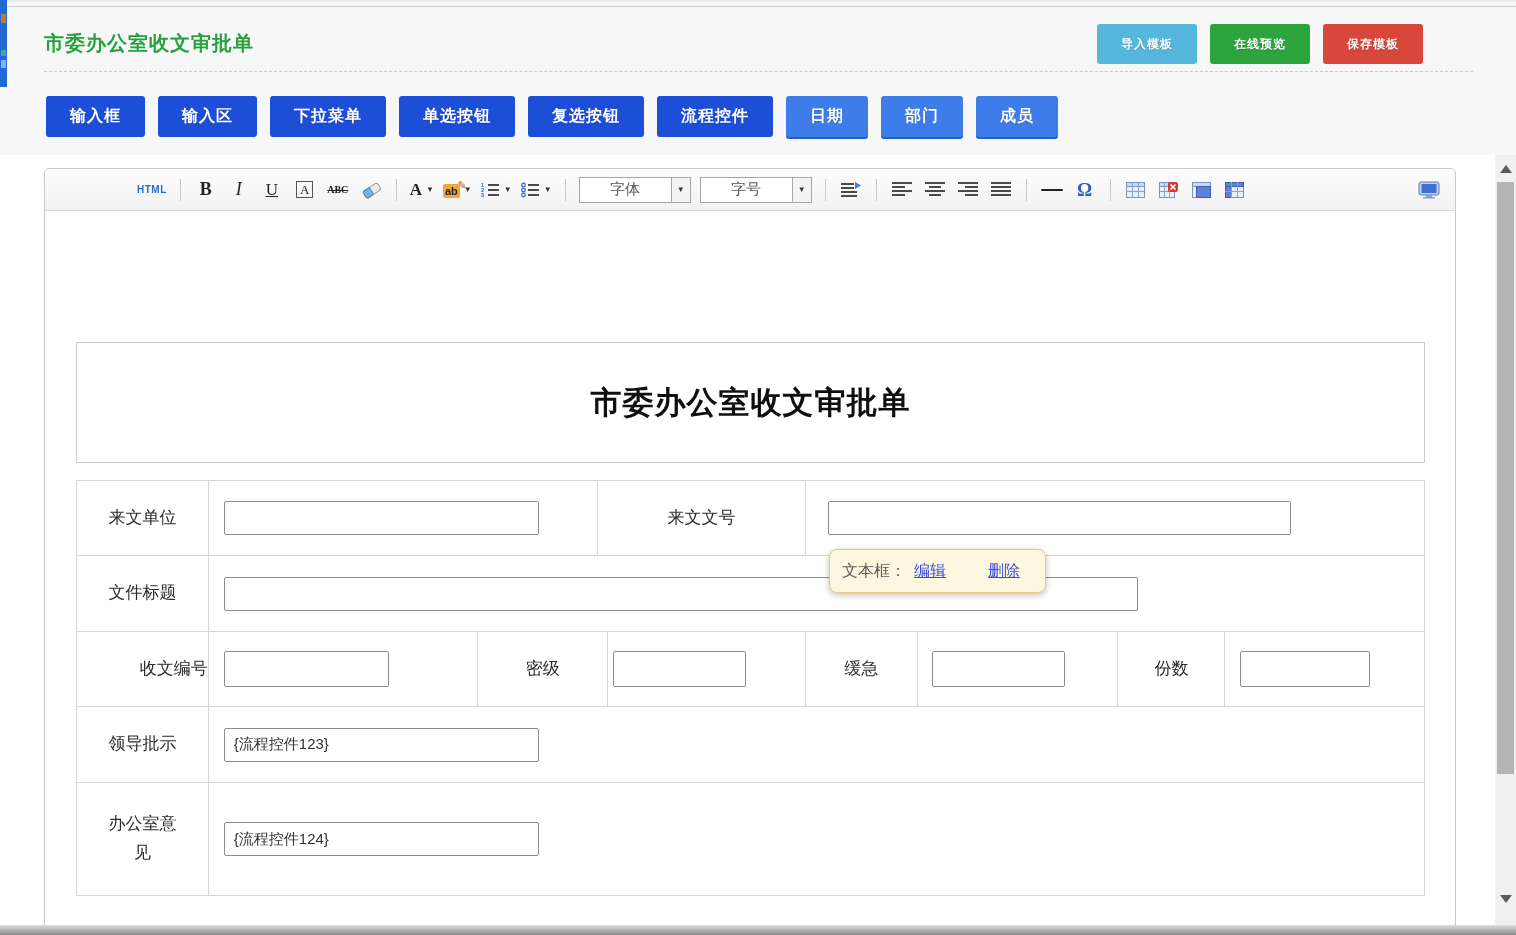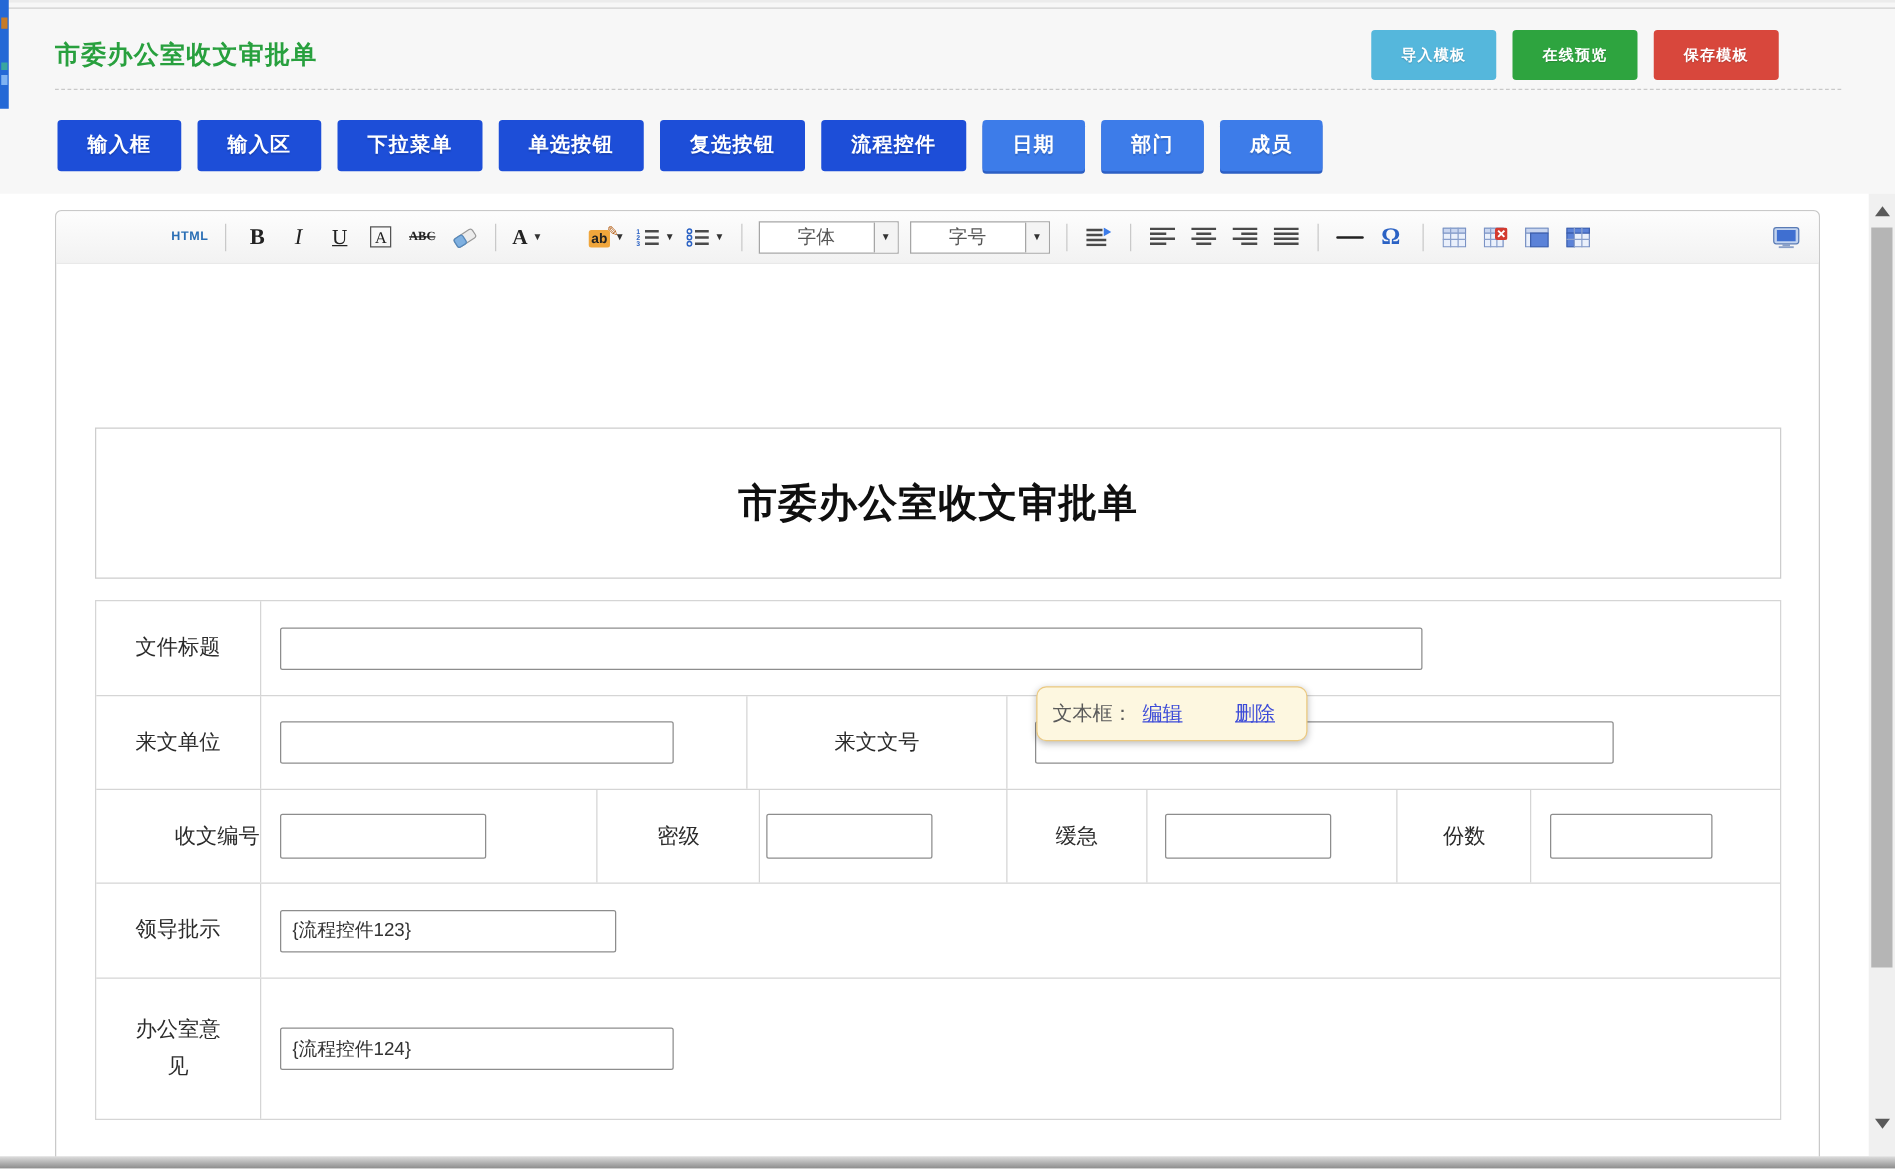--- a/index.html
+++ b/index.html
@@ -47,21 +47,21 @@
             cursor:pointer; color:#222; gap:4px; }
   .html-txt { font-size:10px; font-weight:bold; color:#2b6fb5; letter-spacing:.5px; }
   .glyph-serif { font-family:"Liberation Serif","DejaVu Serif",serif; }
   .g-b { font-weight:bold; font-size:18px; }
   .g-i { font-style:italic; font-size:18px; }
   .g-u { font-size:17px; text-decoration:underline; }
   .g-box { font-size:13px; border:1px solid #555; padding:0 3px; line-height:15px; }
   .g-abc { font-size:10px; font-weight:bold; text-decoration:line-through; }
   .g-a { font-size:17px; font-weight:bold; }
   .caret { font-size:8px; color:#333; }
-  .hl-wrap { position:relative;margin-left:28px; }
+  .hl-wrap { position:relative; }
   .hl-ab { background:#f0a63c; color:#222; font-size:11px; font-weight:bold; padding:1px 2px; border-radius:2px; }
   .hl-pen { position:absolute; right:-7px; top:-2px; font-size:11px; color:#b55f16; }
   .tb-select { width:112px; height:26px; border:1px solid #a6a6a6; background:#fff; display:flex; cursor:pointer; }
   .tb-select .txt { flex:1; display:flex; align-items:center; justify-content:center; color:#555; font-size:15px; }
   .tb-select .dd { width:19px; border-left:1px solid #a6a6a6; display:flex; align-items:center; justify-content:center; background:#f4f4f4; }
   .g-hr { width:22px; height:2px; background:#222; border-radius:1px; }
   .g-omega { font-size:19px; font-weight:bold; color:#2b62c4; font-family:"Liberation Serif",serif; }
   .tb-btn.monitor { margin-left:auto; }
 
   
@@ -303,44 +303,44 @@
       </span>
     </div>
 
     <div class="content">
       <div class="form-title-box">
         <div class="form-title">市委办公室收文审批单</div>
       </div>
 
       <div class="ftable">
 
+        <div class="frow" style="height:75px;">
+          <div class="fcell lab" style="width:132px;">
+              <span>来文单位</span>
+            </div>
+          <div class="fcell inp" style="width:390px;">
+            <input class="fld" style="width: 315px;">
+          </div>
+          <div class="fcell lab" style="width:208px;">
+              <span>来文文号</span>
+            </div>
+          <div class="fcell inp" style="width:619px; padding-left:22px;">
+            <input class="fld" style="width: 463px;">
+          </div>
+        </div>
+
         <div class="frow" style="height:76px;">
           <div class="fcell lab" style="width:132px;">
               <span>文件标题</span>
             </div>
           <div class="fcell inp" style="width:1217px;">
             <input class="fld" style="width: 914px;">
           </div>
         </div>
 
-        <div class="frow" style="height:75px;">
-          <div class="fcell lab" style="width:132px;">
-              <span>来文单位</span>
-            </div>
-          <div class="fcell inp" style="width:390px;">
-            <input class="fld" style="width: 315px;">
-          </div>
-          <div class="fcell lab" style="width:208px;">
-              <span>来文文号</span>
-            </div>
-          <div class="fcell inp" style="width:619px; padding-left:22px;">
-            <input class="fld" style="width: 463px;">
-          </div>
-        </div>
-
 
         <div class="frow" style="height:75px;">
           <div class="fcell lab" style="width:132px;justify-content:flex-end;">
               <span>收文编号</span>
             </div>
           <div class="fcell inp" style="width:270px;">
             <input class="fld h36" style="width: 165px;">
           </div>
           <div class="fcell lab" style="width:130px;">
               <span>密级</span>
@@ -360,21 +360,21 @@
           <div class="fcell inp" style="width:199px;">
             <input class="fld h36" style="width: 130px;">
           </div>
         </div>
 
         <div class="frow" style="height:76px;justify-content:center;">
           <div class="fcell lab" style="width:132px;">
               <span>领导批示</span>
             </div>
           <div class="fcell inp" style="width:1217px;">
-            <input class="fld" style="width: 269px;" value="{流程控件123}">
+            <input class="fld" style="width: 315px;" value="{流程控件123}">
           </div>
         </div>
 
         <div class="frow" style="height:112px;">
           <div class="fcell lab" style="width:132px;">
               <span>办公室意见</span>
             </div>
           <div class="fcell inp" style="width:1217px;">
             <input class="fld" style="width: 315px;" value="{流程控件124}">
           </div>

